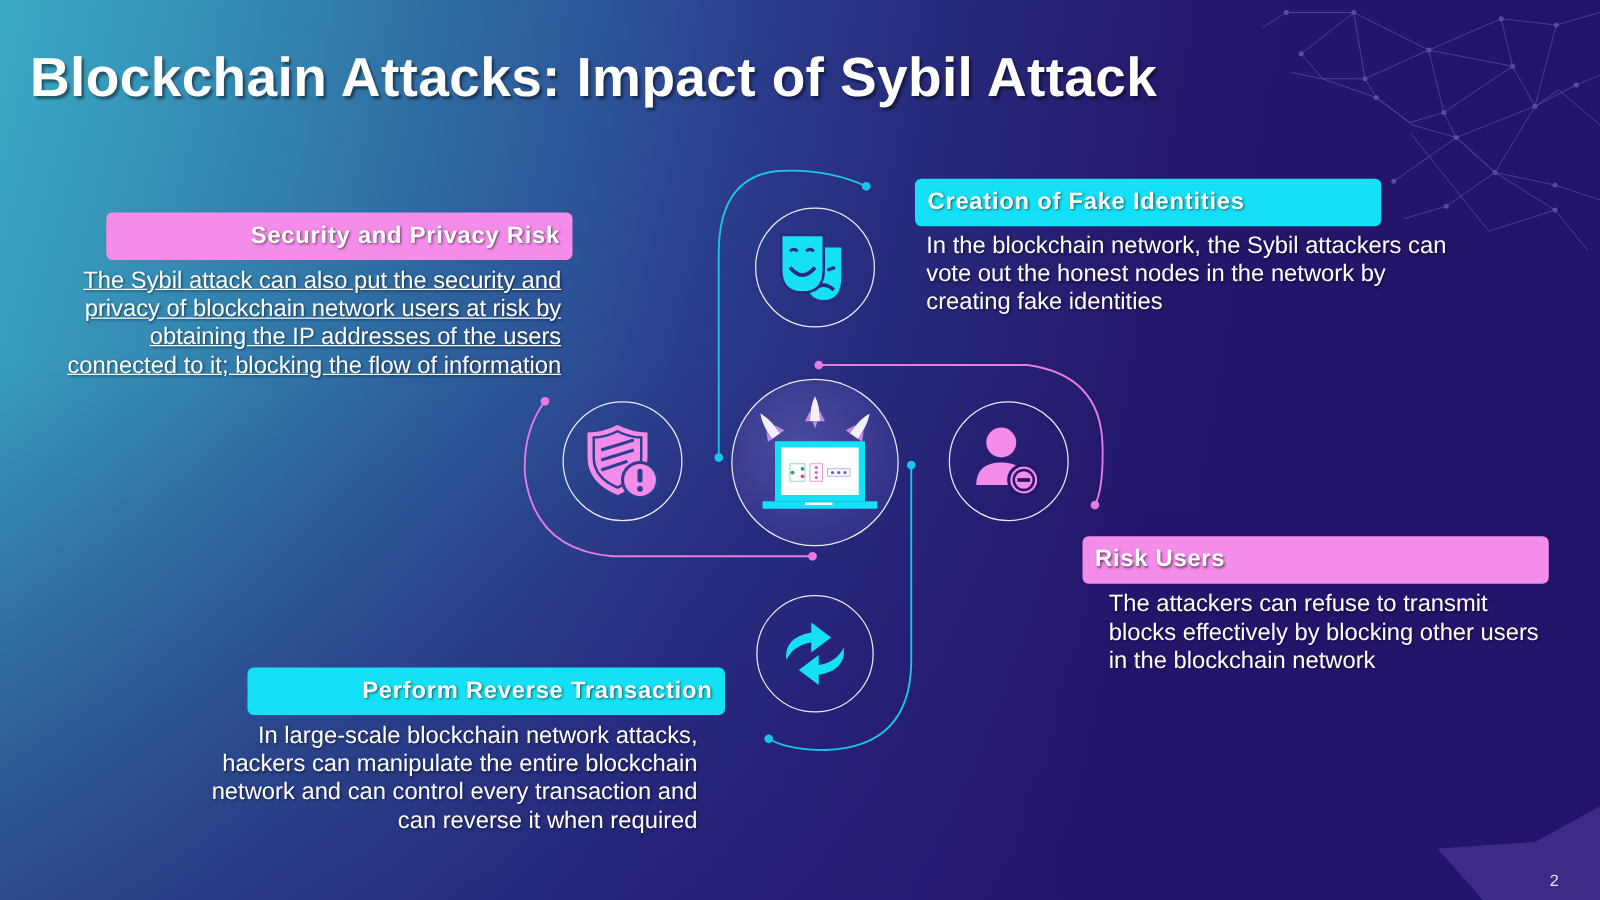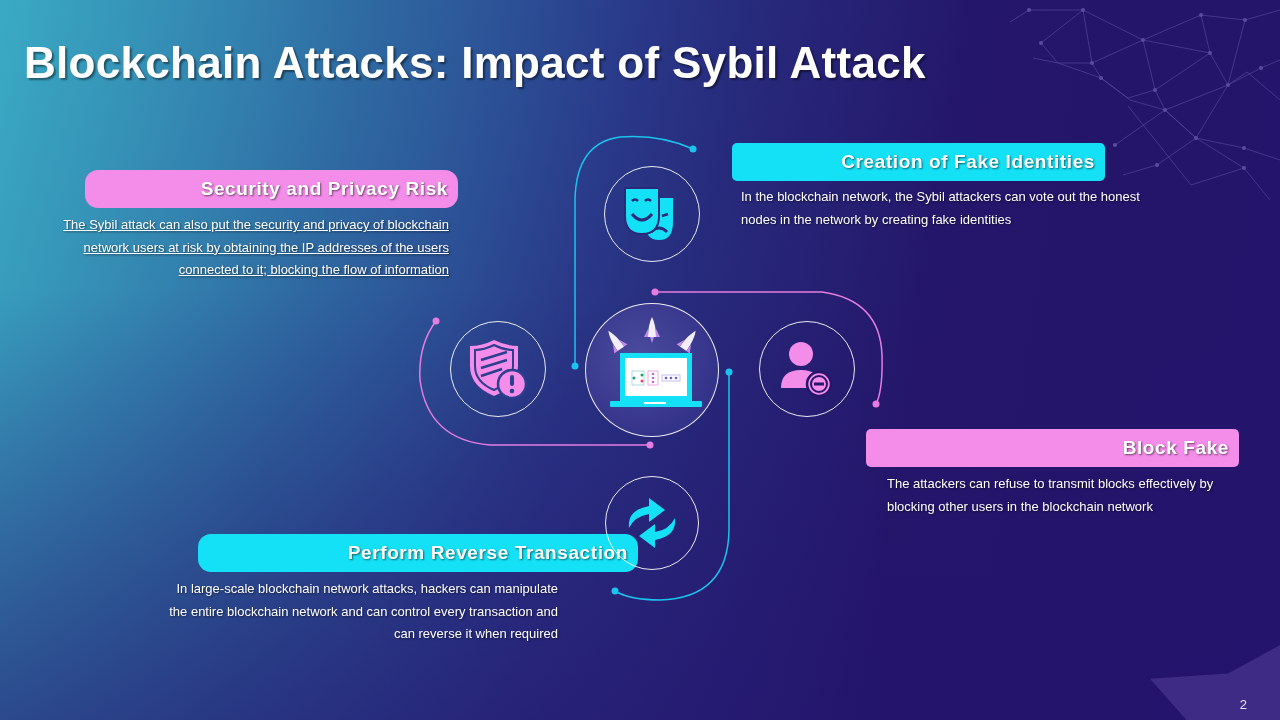--- a/index.html
+++ b/index.html
@@ -15,25 +15,25 @@
   }
   .corner-shape2 { position:absolute; right:0; bottom:0; width:130px; height:75px; background:#3d2b85;
     clip-path: polygon(0 45%, 60% 38%, 100% 0, 100% 100%, 28% 100%); }
   .net { position:absolute; right:0; top:0; width:280px; height:200px; opacity:0.45; }
 
   .title { position:absolute; left:24px; top:18px; font-size:44px; font-weight:bold;
     letter-spacing:0.3px; text-shadow: 2px 2px 2px rgba(0,0,0,0.45); white-space:nowrap;margin-top:20px; }
 
   .label-box { position:absolute; height:38px; border-radius:5px; font-weight:bold; font-size:19px;
     line-height:38px; padding:0 10px; box-sizing:border-box; letter-spacing:0.6px;
-    text-shadow: 1px 1px 2px rgba(0,0,0,0.55); text-align: right; }
+    text-shadow: 1px 1px 2px rgba(0,0,0,0.55); }
   .pink { background:#f48ce9; }
   .cyan { background:#14e1f5; }
-  .desc { position:absolute; font-size:13px; line-height:22.5px; text-shadow:1px 1px 2px rgba(0,0,0,0.5); }
-  .right { text-align:right;border-radius:13px; }
+  .desc { position:absolute; font-size:19px; line-height:22.5px; text-shadow:1px 1px 2px rgba(0,0,0,0.5); }
+  .right { text-align:right; }
 
   .circle { position:absolute; border:1.5px solid rgba(255,255,255,0.9); border-radius:50%; box-sizing:border-box;
     display:flex; align-items:center; justify-content:center; }
   .center-circle { background: radial-gradient(circle at 40% 40%, #4a4c9e 0%, #34338a 70%); }
   svg.lines { position:absolute; left:0; top:0; width:1280px; height:720px; }
   .page-num { position:absolute; right:33px; bottom:8px; font-size:13px; color:#e8e6f5; }
 </style>
 </head>
 <body>
 
@@ -99,24 +99,24 @@
     <circle cx="615" cy="591" r="3.5" fill="#1bc4ec"></circle>
   </g>
 </svg>
 
 <div class="label-box pink right" style="left:85px; top:170px; width:373px;">Security and Privacy Risk</div>
 <div class="desc right" style="left:40px; top:214px; width:409px;text-decoration:underline;">The Sybil attack can also put the security and privacy of blockchain network users at risk by obtaining the IP addresses of the users connected to it; blocking the flow of information</div>
 
 <div class="label-box cyan" style="left:732px; top:143px; width:373px;">Creation of Fake Identities</div>
 <div class="desc" style="left:741px; top:186px; width:420px;">In the blockchain network, the Sybil attackers can vote out the honest nodes in the network by creating fake identities</div>
 
-<div class="label-box pink" style="left:866px; top:429px; width:373px;">Block Fake</div>
+<div class="label-box pink" style="left:866px; top:429px; width:373px;">Risk Users</div>
 <div class="desc" style="left:875px; top:473px; width:350px;margin-left:12px;">The attackers can refuse to transmit blocks effectively by blocking other users in the blockchain network</div>
 
-<div class="label-box cyan right" style="left:198px; top:534px; width:440px;">Perform Reverse Transaction</div>
+<div class="label-box cyan right" style="left:198px; top:534px; width:382px;">Perform Reverse Transaction</div>
 <div class="desc right" style="left:166px; top:578px; width:392px;">In large-scale blockchain network attacks, hackers can manipulate the entire blockchain network and can control every transaction and can reverse it when required</div>
 
 <div class="circle" style="left:604px; top:166px; width:96px; height:96px;">
   <svg width="58" height="56" viewBox="0 0 58 56">
     <path d="M22,12 L50,12 L50,36 Q50,54 36,54 Q22,54 22,36 Z" fill="#14e1f5"></path>
     <path d="M28,46 Q36,38 44,46" stroke="#2a2a7a" stroke-width="3" fill="none"></path>
     <path d="M28,28 l6,2 M39,30 l6,-2" stroke="#2a2a7a" stroke-width="2.5"></path>
     <path d="M2,2 L36,2 L36,30 Q36,48 19,48 Q2,48 2,30 Z" fill="#14e1f5" stroke="#2a2a7a" stroke-width="2"></path>
     <path d="M9,15 q3,-3 6,0 M22,15 q3,-3 6,0" stroke="#2a2a7a" stroke-width="2.5" fill="none"></path>
     <path d="M9,28 Q19,40 29,28" stroke="#2a2a7a" stroke-width="3" fill="none"></path>

